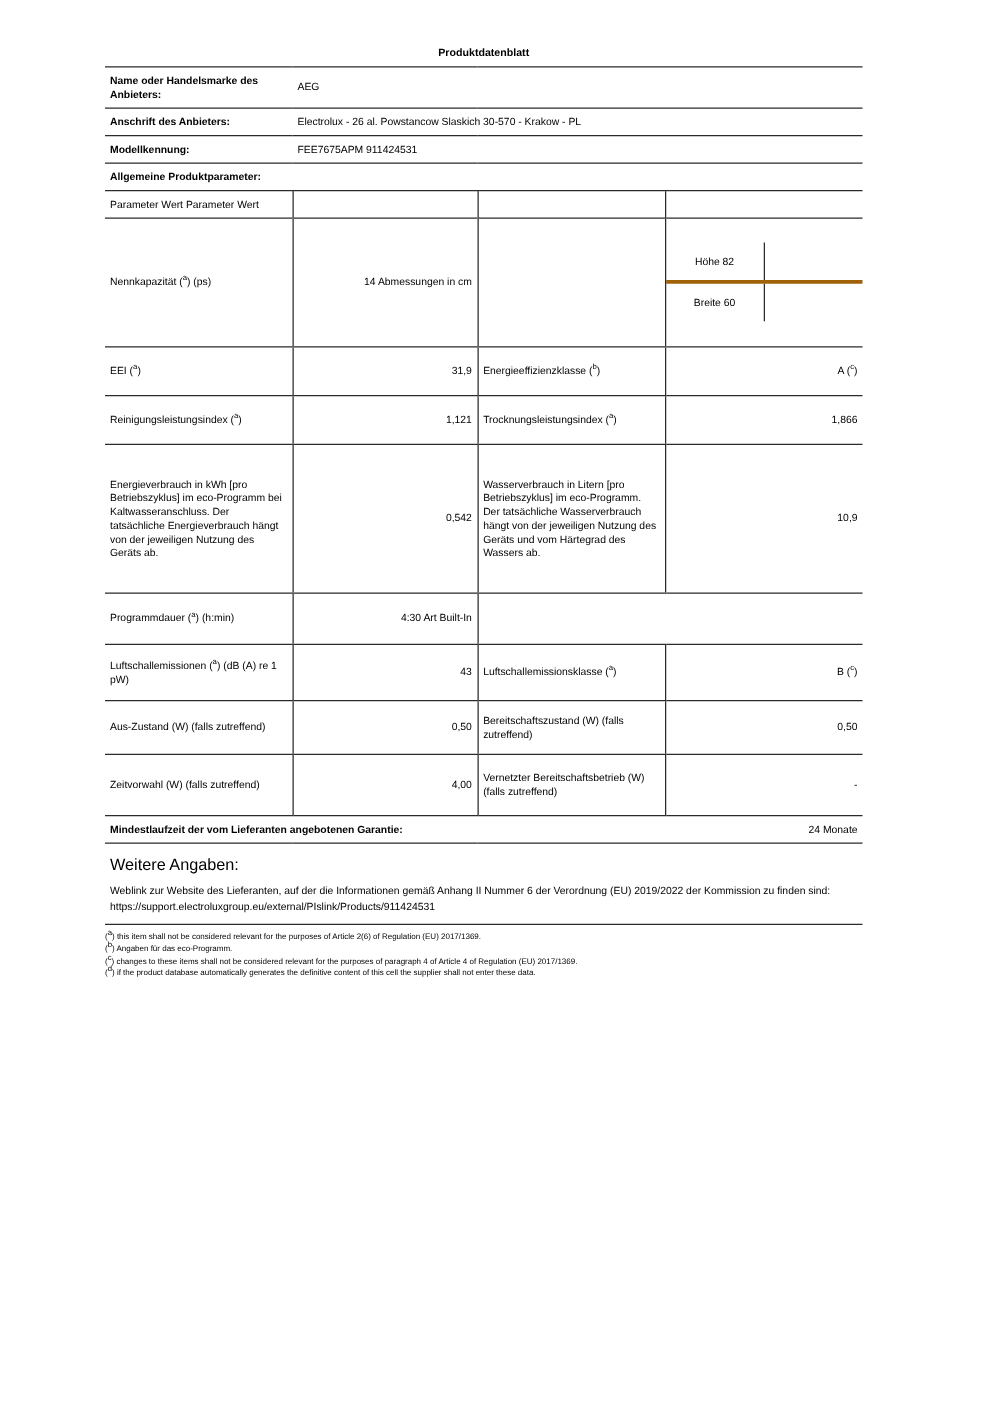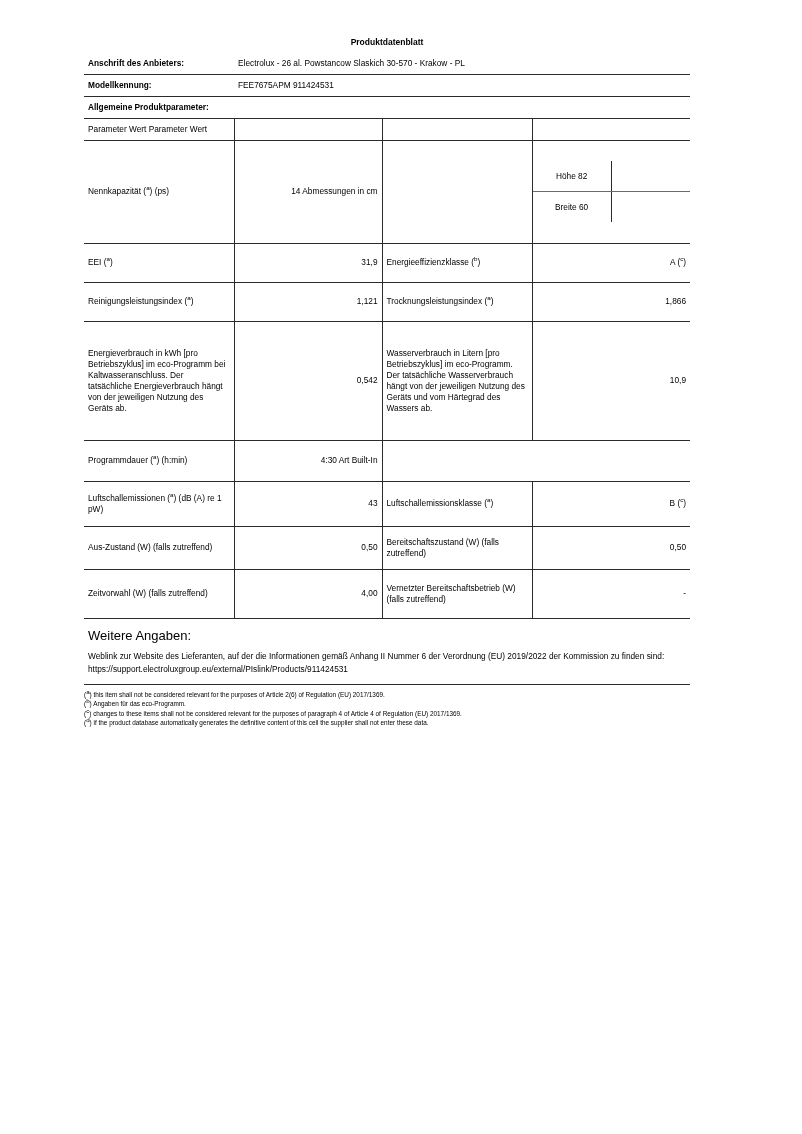--- a/index.html
+++ b/index.html
@@ -65,21 +65,21 @@
   table.dims td {
     font-size: 8.3px;
     text-align: center;
     height: 30px;
     padding: 0;
   }
   table.dims tr td:first-child {
     border-right: 1px solid #2b2b2b;
   }
   table.dims tr:not(:last-child) td {
-    border-bottom: 1px solid #a16207;
+    border-bottom: 3px solid #a16207;
     margin-left: 12px;
   }
   sup {
     font-size: 6.2px;
     vertical-align: super;
     line-height: 0;
   }
   .tall {
     height: 92px;
   }
@@ -113,20 +113,24 @@
   <table class="main">
     <colgroup>
       <col style="width:150px">
       <col style="width:148px">
       <col style="width:150px">
       <col style="width:76px">
       <col style="width:82px">
     </colgroup>
 
     <tbody>
+        <tr>
+      <td class="lbl bt bb">Name oder Handelsmarke des Anbieters:</td>
+      <td class="bt bb" colspan="4">AEG</td>
+    </tr>
 
     <tr>
       <td class="lbl bb">Anschrift des Anbieters:</td>
       <td class="bb" colspan="4">Electrolux - 26 al. Powstancow Slaskich 30-570 - Krakow - PL</td>
     </tr>
 
     <tr>
       <td class="lbl bb">Modellkennung:</td>
       <td class="bb" colspan="4">FEE7675APM 911424531</td>
     </tr>
@@ -225,20 +229,24 @@
       <td class="bb bl ctr" colspan="2">0,50</td>
     </tr>
 
     <tr>
       <td class="bb" style="height:38px;">Zeitvorwahl (W) (falls zutreffend)</td>
       <td class="bb bl ctr">4,00</td>
       <td class="bb bl">Vernetzter Bereitschaftsbetrieb (W) (falls zutreffend)</td>
       <td class="bb bl ctr" colspan="2">-</td>
     </tr>
 
+    <tr>
+      <td class="lbl bb" colspan="3">Mindestlaufzeit der vom Lieferanten angebotenen Garantie:</td>
+      <td class="bb ctr" colspan="2">24 Monate</td>
+    </tr>
 
     <tr>
       <td colspan="5" style="padding-top:8px; padding-bottom:4px;">
         <span class="weitere-head">Weitere Angaben:</span>
       </td>
     </tr>
 
     <tr>
       <td colspan="5" style="padding-top:2px; padding-bottom:8px;">
         <div class="weitere-body">Weblink zur Website des Lieferanten, auf der die Informationen gemäß Anhang II Nummer 6 der Verordnung (EU) 2019/2022 der Kommission zu finden sind: https://support.electroluxgroup.eu/external/PIslink/Products/911424531</div>

